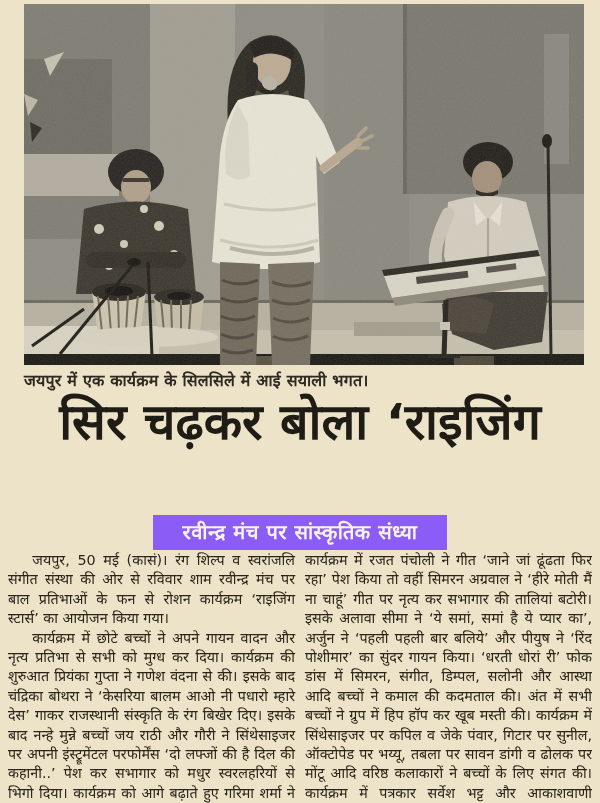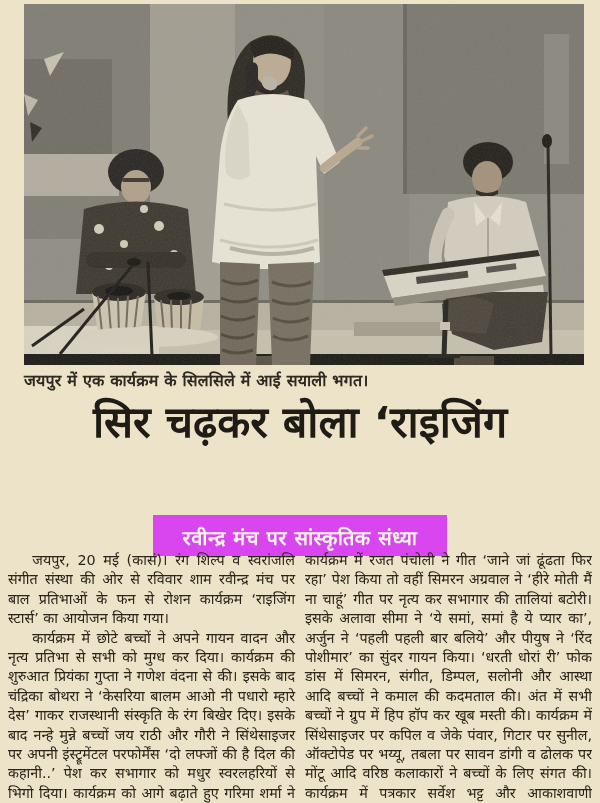--- a/index.html
+++ b/index.html
@@ -35,38 +35,38 @@
     letter-spacing:.2px;
   }
   
   .headline{
     position:absolute;
     left:0; top:394px;
     width:600px;
     text-align:center;
     font-weight:bold;
     color:#1f1c16;
-    font-size:43px;
+    font-size:50px;
     line-height:57px;
     letter-spacing:0px;
   }
   
   .subbar-wrap{
     position:absolute;
     left:0; top:515px;
     width:600px;
     text-align:center;
   }
   .subbar{
     display:inline-block;
-    background:#d946ef;
+    background:#8b5cf6;
     color:#f6f2e6;
     font-size:20px;
     font-weight:bold;
-    padding:9px 30px 5px 30px;
+    padding:3px 30px 5px 30px;
     letter-spacing:.5px;
   }
   
   .article{
     position:absolute;
     left:8px; top:551px;
     width:584px;
     height:252px;
     display:flex;
     gap:10px;
@@ -242,21 +242,21 @@
   <h1 class="headline" style="margin:0">
     <span>सिर चढ़कर बोला ‘राइजिंग</span><br>
   </h1>
 
   <div class="subbar-wrap">
     <span class="subbar">रवीन्द्र मंच पर सांस्कृतिक संध्या</span>
   </div>
 
   <div class="article">
     <div class="col">
-      <p class="indent">जयपुर, 20 मई (कासं)। रंग शिल्प व स्वरांजलि संगीत संस्था की ओर से रविवार शाम रवीन्द्र मंच पर बाल प्रतिभाओं के फन से रोशन कार्यक्रम ‘राइजिंग स्टार्स’ का आयोजन किया गया।</p>
+      <p class="indent">जयपुर, 50 मई (कासं)। रंग शिल्प व स्वरांजलि संगीत संस्था की ओर से रविवार शाम रवीन्द्र मंच पर बाल प्रतिभाओं के फन से रोशन कार्यक्रम ‘राइजिंग स्टार्स’ का आयोजन किया गया।</p>
       <p class="indent">कार्यक्रम में छोटे बच्चों ने अपने गायन वादन और नृत्य प्रतिभा से सभी को मुग्ध कर दिया। कार्यक्रम की शुरुआत प्रियंका गुप्ता ने गणेश वंदना से की। इसके बाद चंद्रिका बोथरा ने ‘केसरिया बालम आओ नी पधारो म्हारे देस’ गाकर राजस्थानी संस्कृति के रंग बिखेर दिए। इसके बाद नन्हे मुन्ने बच्चों जय राठी और गौरी ने सिंथेसाइजर पर अपनी इंस्ट्रूमेंटल परफोर्मेंस ‘दो लफ्जों की है दिल की कहानी..’ पेश कर सभागार को मधुर स्वरलहरियों से भिगो दिया। कार्यक्रम को आगे बढ़ाते हुए गरिमा शर्मा ने ‘गूंजी सी है सारी फिजा..’ का गायन कर सभी को मंत्रमुग्ध किया।</p>
     </div>
     <div class="col">
       <p>कार्यक्रम में रजत पंचोली ने गीत ‘जाने जां ढूंढता फिर रहा’ पेश किया तो वहीं सिमरन अग्रवाल ने ‘हीरे मोती मैं ना चाहूं’ गीत पर नृत्य कर सभागार की तालियां बटोरी। इसके अलावा सीमा ने ‘ये समां, समां है ये प्यार का’, अर्जुन ने ‘पहली पहली बार बलिये’ और पीयुष ने ‘रिंद पोशीमार’ का सुंदर गायन किया। ‘धरती धोरां री’ फोक डांस में सिमरन, संगीत, डिम्पल, सलोनी और आस्था आदि बच्चों ने कमाल की कदमताल की। अंत में सभी बच्चों ने ग्रुप में हिप हॉप कर खूब मस्ती की। कार्यक्रम में सिंथेसाइजर पर कपिल व जेके पंवार, गिटार पर सुनील, ऑक्टोपेड पर भय्यू, तबला पर सावन डांगी व ढोलक पर मोंटू आदि वरिष्ठ कलाकारों ने बच्चों के लिए संगत की। कार्यक्रम में पत्रकार सर्वेश भट्ट और आकाशवाणी अनाउंसर रेशमा खान अतिथियों के तौर पर मौजूद थे।</p>
     </div>
   </div>
 
 </div>
 
 </body></html>

